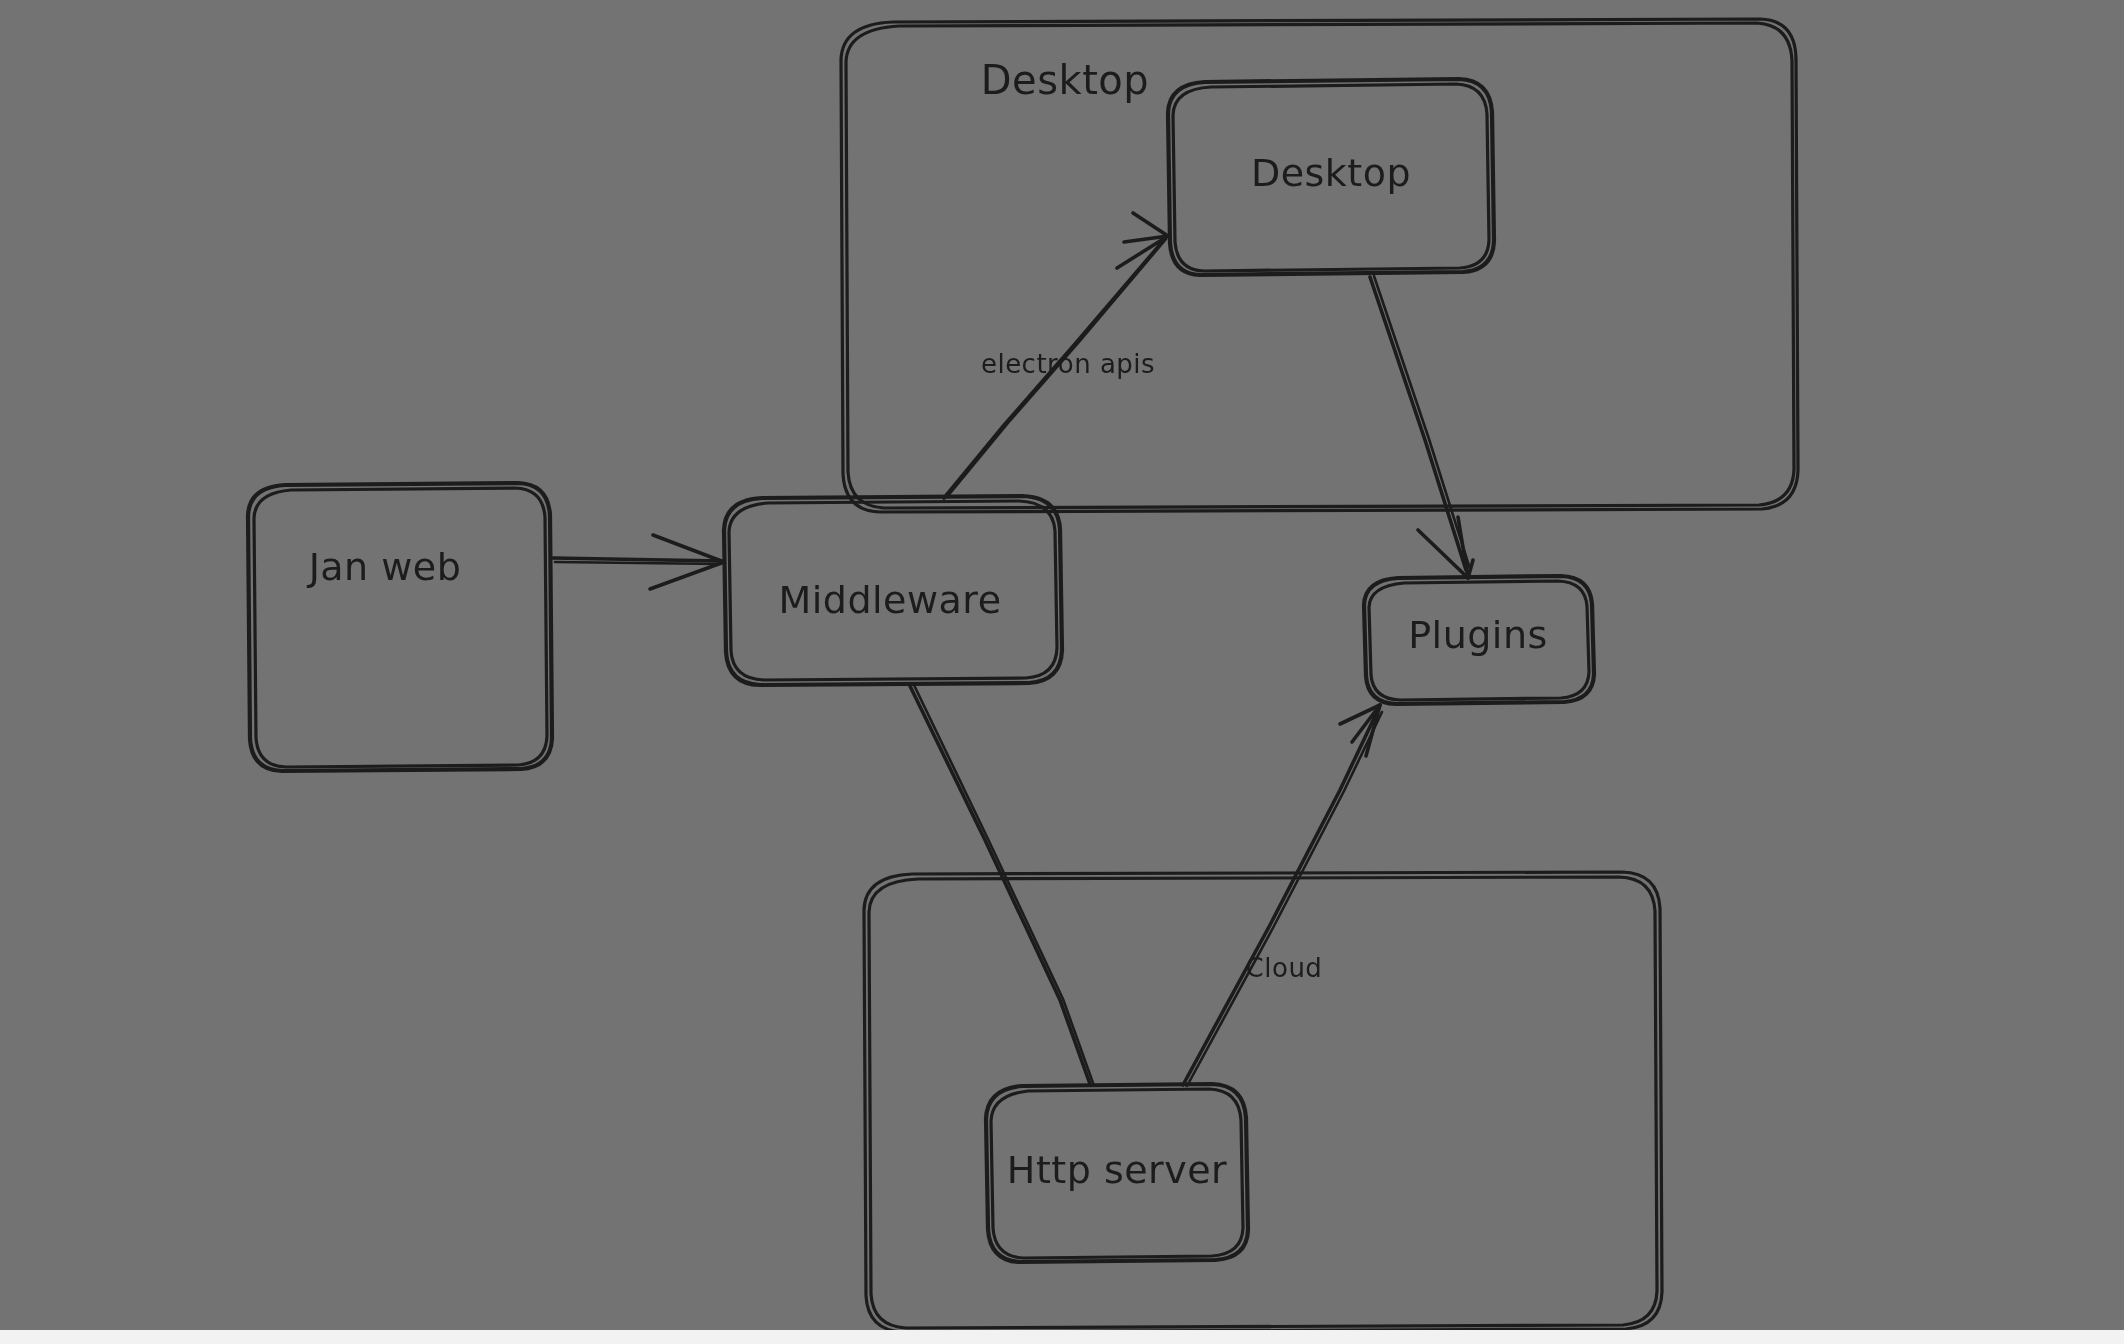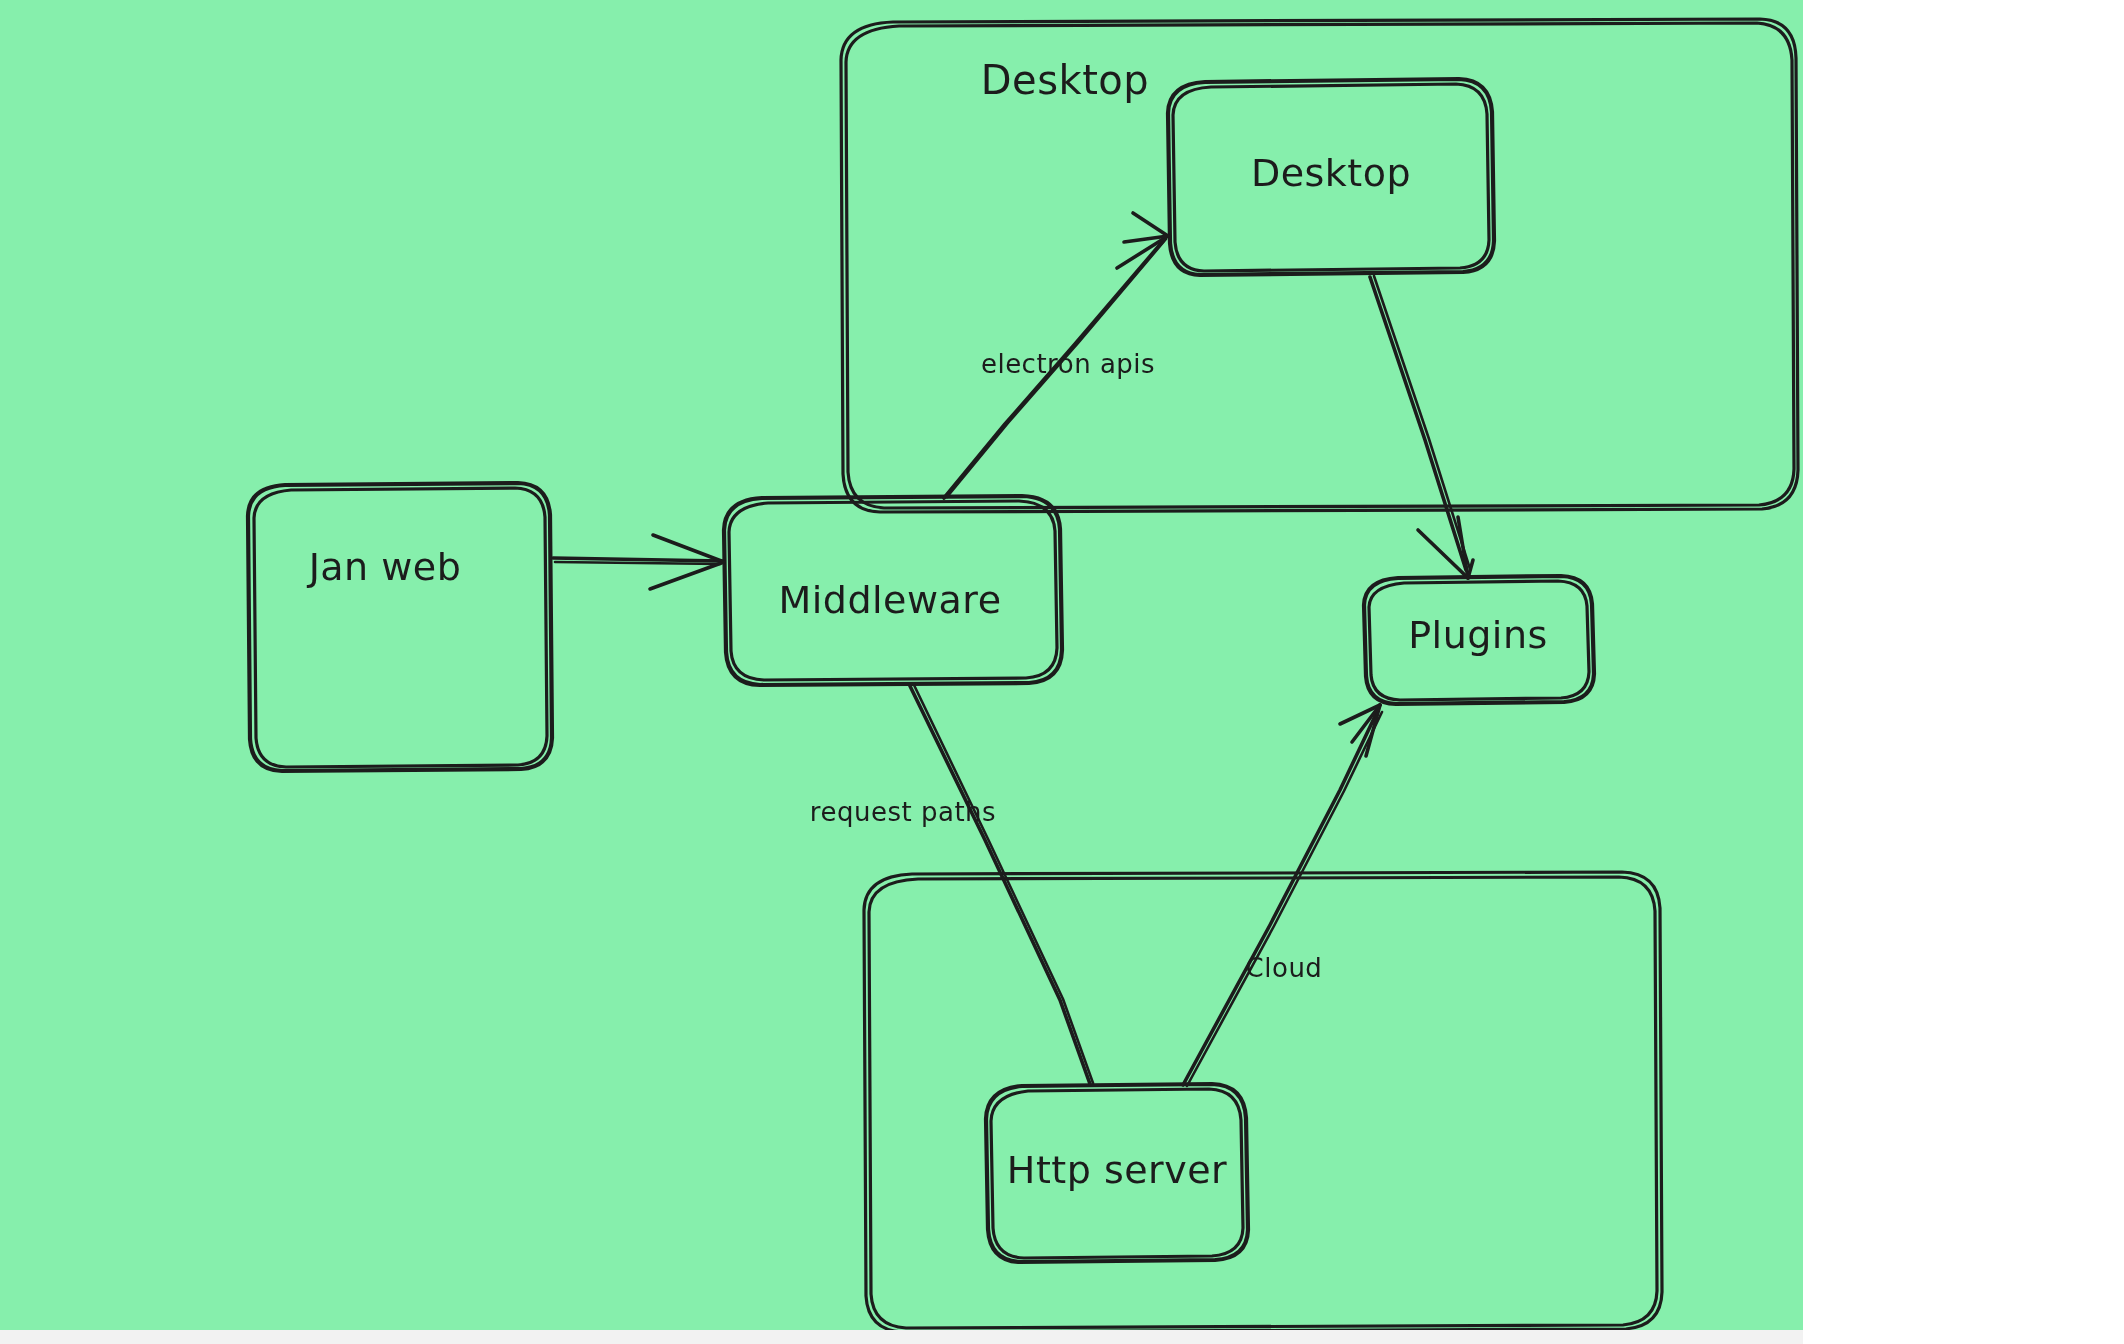--- a/index.html
+++ b/index.html
@@ -2,23 +2,23 @@
 <html><head>
 <meta charset="utf-8">
 <style>
   html, body {
     margin: 0;
     padding: 0;
     background: #ffffff;
   }
   #canvas {
     position: relative;
-    width: 1803px;
+    width: 2124px;
     height: 1344px;
-    background: #86efac;
+    background: #737373;
     overflow: hidden;
     font-family: "DejaVu Sans", sans-serif;
   }
   #sketch {
     position: absolute;
     top: 0;
     left: 0;
     width: 2124px;
     height: 1344px;
   }
@@ -146,21 +146,20 @@
   <div class="hand-text lbl-node" style="left:385px; top:567px;">Jan web</div>
 
   <div class="hand-text lbl-node" style="left:890px; top:600px;">Middleware</div>
 
   <div class="hand-text lbl-node" style="left:1478px; top:635px;">Plugins</div>
 
   <div class="hand-text lbl-node" style="left:1117px; top:1170px;">Http server</div>
 
   <div class="hand-text lbl-edge" style="left:1068px; top:364px;">electron apis</div>
 
-  <div class="hand-text lbl-edge" style="left:903px; top:812px;">request paths</div>
 
   <div class="hand-text lbl-edge" style="left:1284px; top:968px;">Cloud</div>
 
   <div class="note-block" style="left:355px; top:960px;">
   </div>
 
   <div class="bottom-strip"></div>
 
 </div>
 

